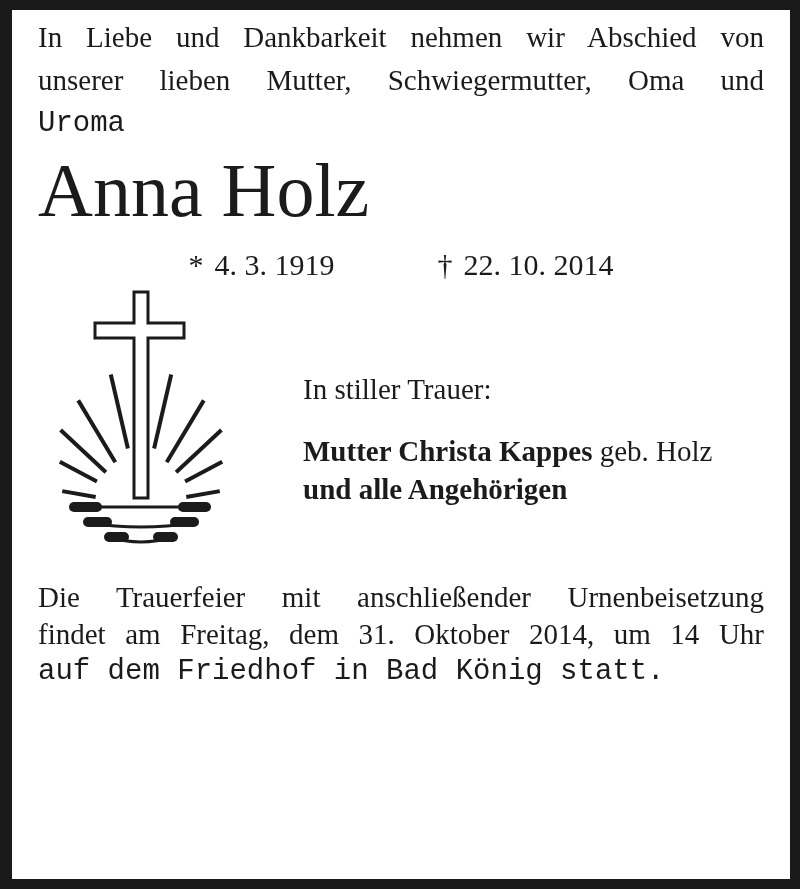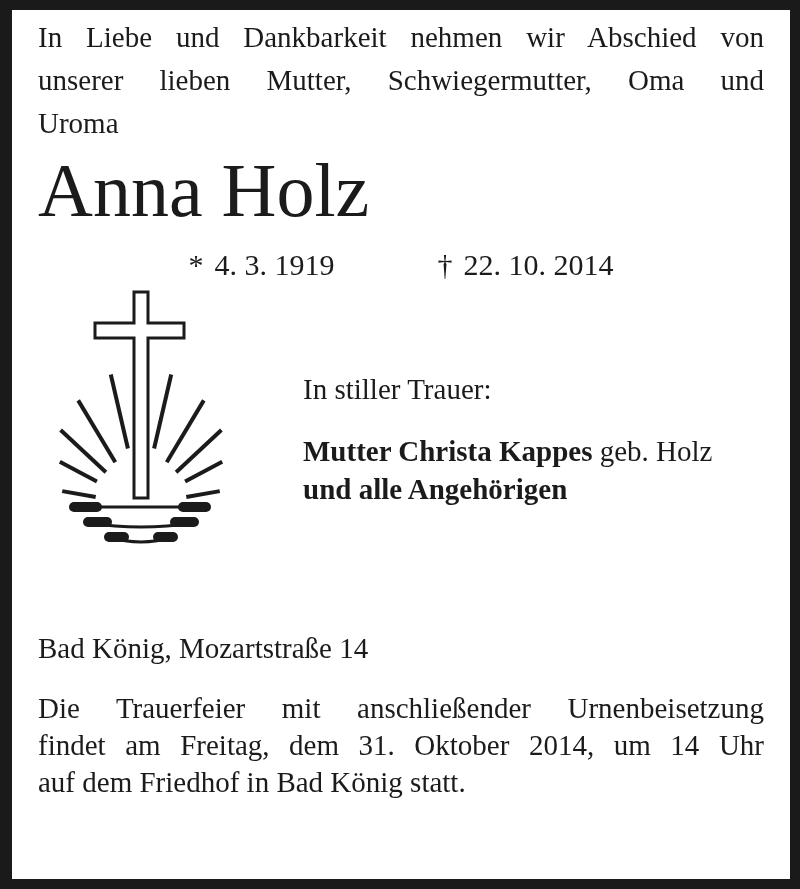--- a/index.html
+++ b/index.html
@@ -17,21 +17,21 @@
     border-width: 10px 10px 10px 12px;
     padding: 6px 26px 7px 26px;
     font-family: "Liberation Serif", "DejaVu Serif", serif;
     color: #1b1b1b;
     overflow: hidden;
     position: relative;
   }
   
   .intro { margin: 0; font-size: 29px; line-height: 43px; }
   .jline { text-align: justify; text-align-last: justify; }
-  .lline { text-align: left; }
+  .lline { text-align: left; font-family: Liberation Mono, monospace; }
   
   .name {
     margin: 7px 0 0 0;
     font-size: 76px;
     line-height: 77px;
     font-weight: normal;
     text-align: left;
     letter-spacing: 0px;
   }
   .maiden {
@@ -121,21 +121,20 @@
 
     <div class="mourning">
       <div class="mourning-heading">In stiller Trauer:</div>
       <div class="mourners">
         <div><span>Mutter Christa Kappes</span> <span class="regular">geb. Holz</span></div>
         <div>und alle Angehörigen</div>
       </div>
     </div>
   </div>
 
-  <div class="address">Bad König, Mozartstraße 14</div>
 
   <div class="funeral">
     <div class="jline">Die Trauerfeier mit anschließender Urnenbeisetzung</div>
     <div class="jline">findet am Freitag, dem 31. Oktober 2014, um 14 Uhr</div>
     <div class="lline">auf dem Friedhof in Bad König statt.</div>
   </div>
 
 </div>
 
 </body></html>

